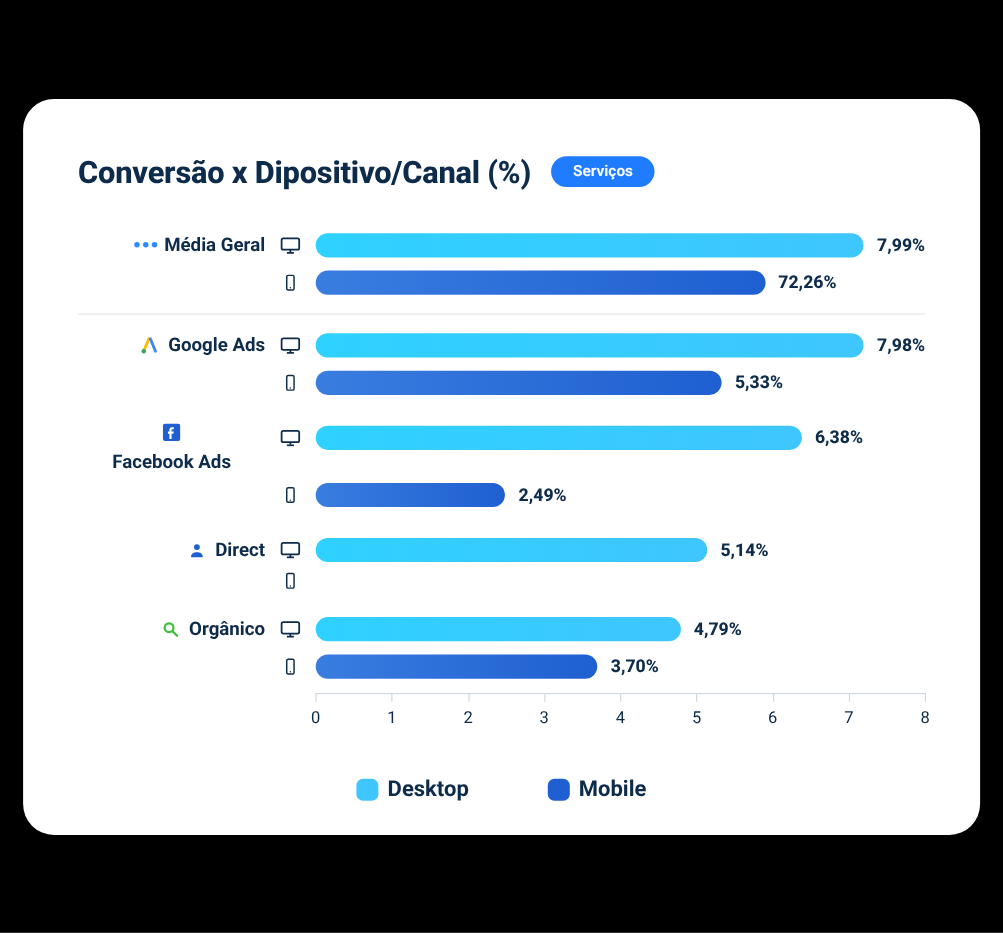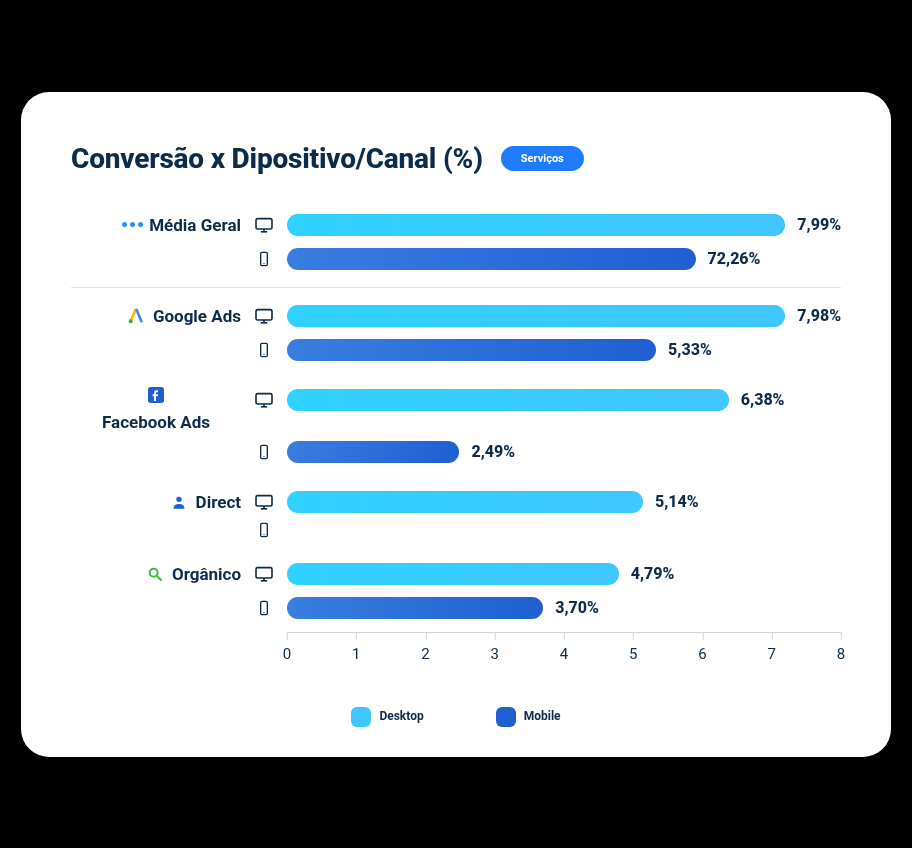--- a/index.html
+++ b/index.html
@@ -29,21 +29,21 @@
   .title {
     font-size: 28px;
     font-weight: 800;
     color: #0d2b4a;
     letter-spacing: -0.2px;
   }
   .pill {
     background: #1f7cff;
     color: #fff;
     font-weight: 700;
-    font-size: 11px;
+    font-size: 14px;
     padding: 6px 20px;
     border-radius: 999px;
   }
   .chart-area {
     display: grid;
     grid-template-columns: 170px 26px 1fr;
     column-gap: 10px;
     row-gap: 0;
     position: relative;
   }
@@ -135,21 +135,21 @@
     width:1px;
     height:8px;
     background:#cfd6dd;
   }
   .legend {
     display: flex;
     justify-content: center;
     gap: 72px;
     margin-top: 40px;
     font-weight: 700;
-    font-size: 12px;
+    font-size: 20px;
     color: #0d2b4a;
   }
   .legend .swatch {
     width: 20px;
     height: 20px;
     border-radius: 6px;
     display: inline-block;
     vertical-align: middle;
     margin-right: 8px;
   }

